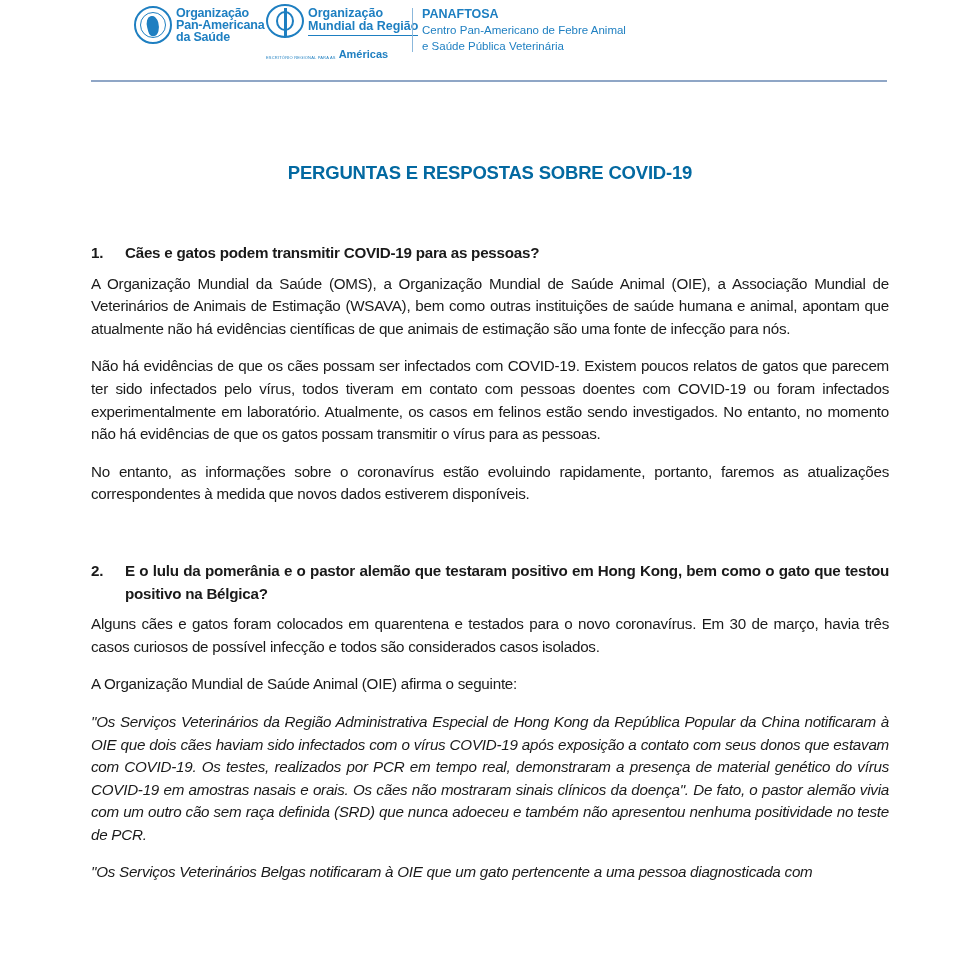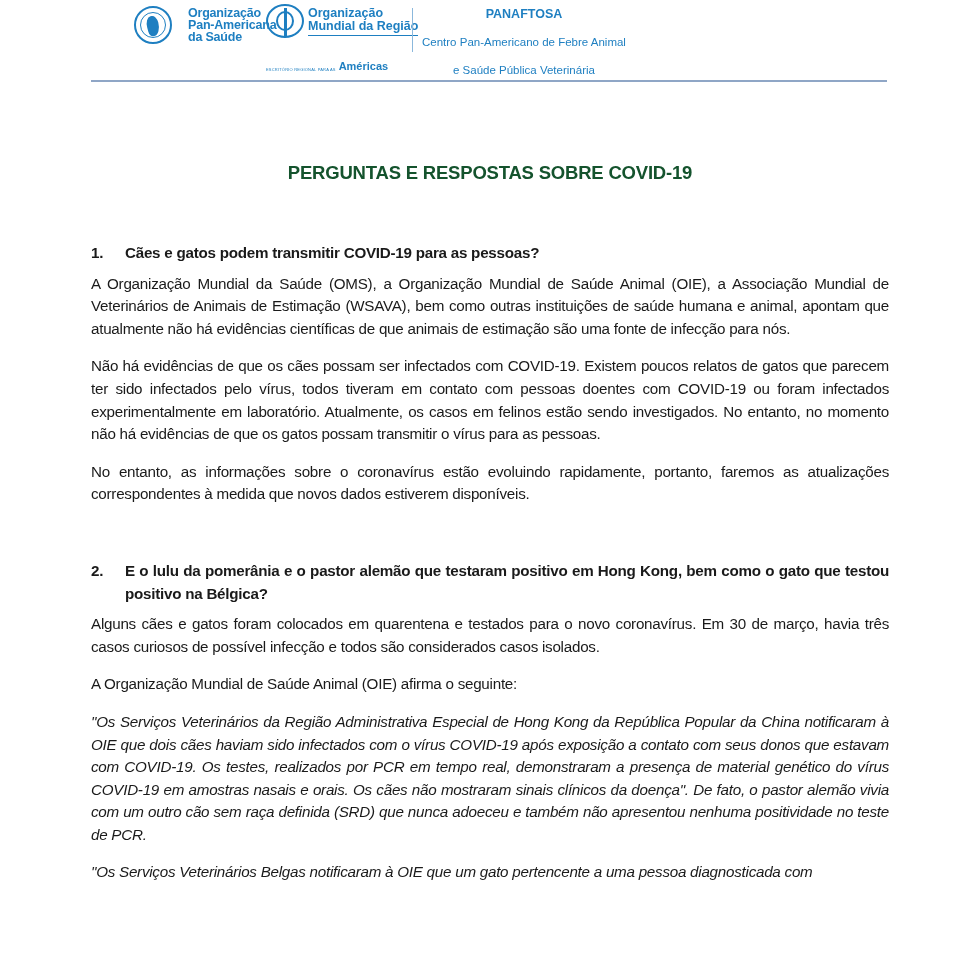--- a/index.html
+++ b/index.html
@@ -1,21 +1,21 @@
 <!DOCTYPE html>
 <html><head>
 <meta charset="utf-8">
 <style>
   html, body { margin: 0; padding: 0; background: #ffffff; }
   body { width: 980px; height: 980px; overflow: hidden; position: relative;
          font-family: "Liberation Sans", sans-serif; color: #1a1a1a; }
 
   
   .header { position: absolute; left: 0; top: 0; width: 980px; height: 90px; }
-  .logo { position: absolute; display: flex; align-items: center; gap: 12px; }
+  .logo { position: absolute; display: flex; align-items: center; }
   .paho { left: 134px; top: 6px; }
   .paho-emblem { width: 38px; height: 38px; border-radius: 50%; border: 2px solid #1e7fc1;
                  box-sizing: border-box; position: relative; background: #fff; }
   .paho-emblem::before { content: ""; position: absolute; left: 4px; top: 4px; right: 4px; bottom: 4px;
                  border-radius: 50%; border: 1px solid #1e7fc1; }
   .paho-emblem .land { position: absolute; left: 11px; top: 8px; width: 12px; height: 20px;
                  background: #1e7fc1; border-radius: 50% 40% 60% 30%; transform: rotate(-15deg); }
   .paho-text { margin-left: 4px; font-family: "Liberation Sans", sans-serif; font-weight: bold;
                color: #1e7fc1; font-size: 12.5px; line-height: 12px; letter-spacing: -0.2px; }
 
@@ -27,39 +27,39 @@
                 border-radius: 50%; border: 2px solid #1e7fc1; box-sizing: border-box; }
   .who-emblem::after { content: ""; position: absolute; left: 16px; top: 2px; width: 3px; height: 28px;
                 background: #1e7fc1; }
   .who-text { margin-left: 4px; font-weight: bold; color: #1e7fc1; font-size: 12.5px; line-height: 13px;
               border-bottom: 1px solid #1e7fc1; padding-bottom: 2px; }
   .who-sub { display: flex; align-items: flex-end; margin-top: 10px; }
   .who-sub .small { font-size: 4px; color: #1e7fc1; margin-right: 3px; letter-spacing: 0.2px; }
   .who-sub .amer { font-size: 11px; color: #1e7fc1; font-weight: bold; }
 
   .pan-divider { position: absolute; left: 412px; top: 8px; width: 1px; height: 44px; background: #8bb8dc; }
-  .panaftosa { left: 422px; top: 6px; flex-direction: column; align-items: center; }
+  .panaftosa { left: 422px; top: 6px; flex-direction: column; align-items: flex-start; }
   .panaftosa .t1 { font-weight: bold; color: #1e7fc1; font-size: 12.5px; line-height: 16px; }
   .panaftosa .t2, .panaftosa .t3 { color: #1e7fc1; font-size: 11.5px; line-height: 16px; }
 
   .wap { left: 752px; top: 0px; width: 100px; flex-direction: column; }
   .wap-ring { width: 86px; height: 24px; position: relative; overflow: hidden; }
   .wap-ring::before { content: ""; position: absolute; left: 0; top: -62px; width: 86px; height: 86px;
                       border-radius: 50%; border: 9px solid #1b1b1b; box-sizing: border-box; }
   .wap-dot { position: absolute; left: 41px; top: 17px; width: 5px; height: 5px; border-radius: 50%;
              background: #f28c1e; }
   .wap-text { text-align: center; font-size: 10.5px; line-height: 12px; color: #2a2a2a; margin-top: 6px; letter-spacing: 0.1px; }
 
   .header-rule { position: absolute; left: 91px; top: 80px; width: 796px; height: 2px; background: #8fa6c6; }
 
   
   .page { position: absolute; left: 91px; top: 142px; width: 798px;
           font-family: "Liberation Sans Narrow", "Liberation Sans", sans-serif; }
   .p { font-size: 15.2px; line-height: 22.6px; text-align: justify; margin: 0; letter-spacing: -0.25px; }
-  .title { text-align: center; color: #14532d; font-weight: bold; font-size: 18.5px; line-height: 26px;
+  .title { text-align: center; color: #0369a1; font-weight: bold; font-size: 18.5px; line-height: 26px;
            margin: 0; letter-spacing: -0.2px; }
   .q { display: flex; font-weight: bold; font-size: 15.2px; line-height: 22.6px; margin: 0; letter-spacing: -0.25px; }
   .q .num { width: 34px; flex: 0 0 34px; }
   .q .txt { flex: 1; text-align: justify; }
   .italic { font-style: italic; }
 </style>
 </head>
 <body>
 
 <div class="header">

